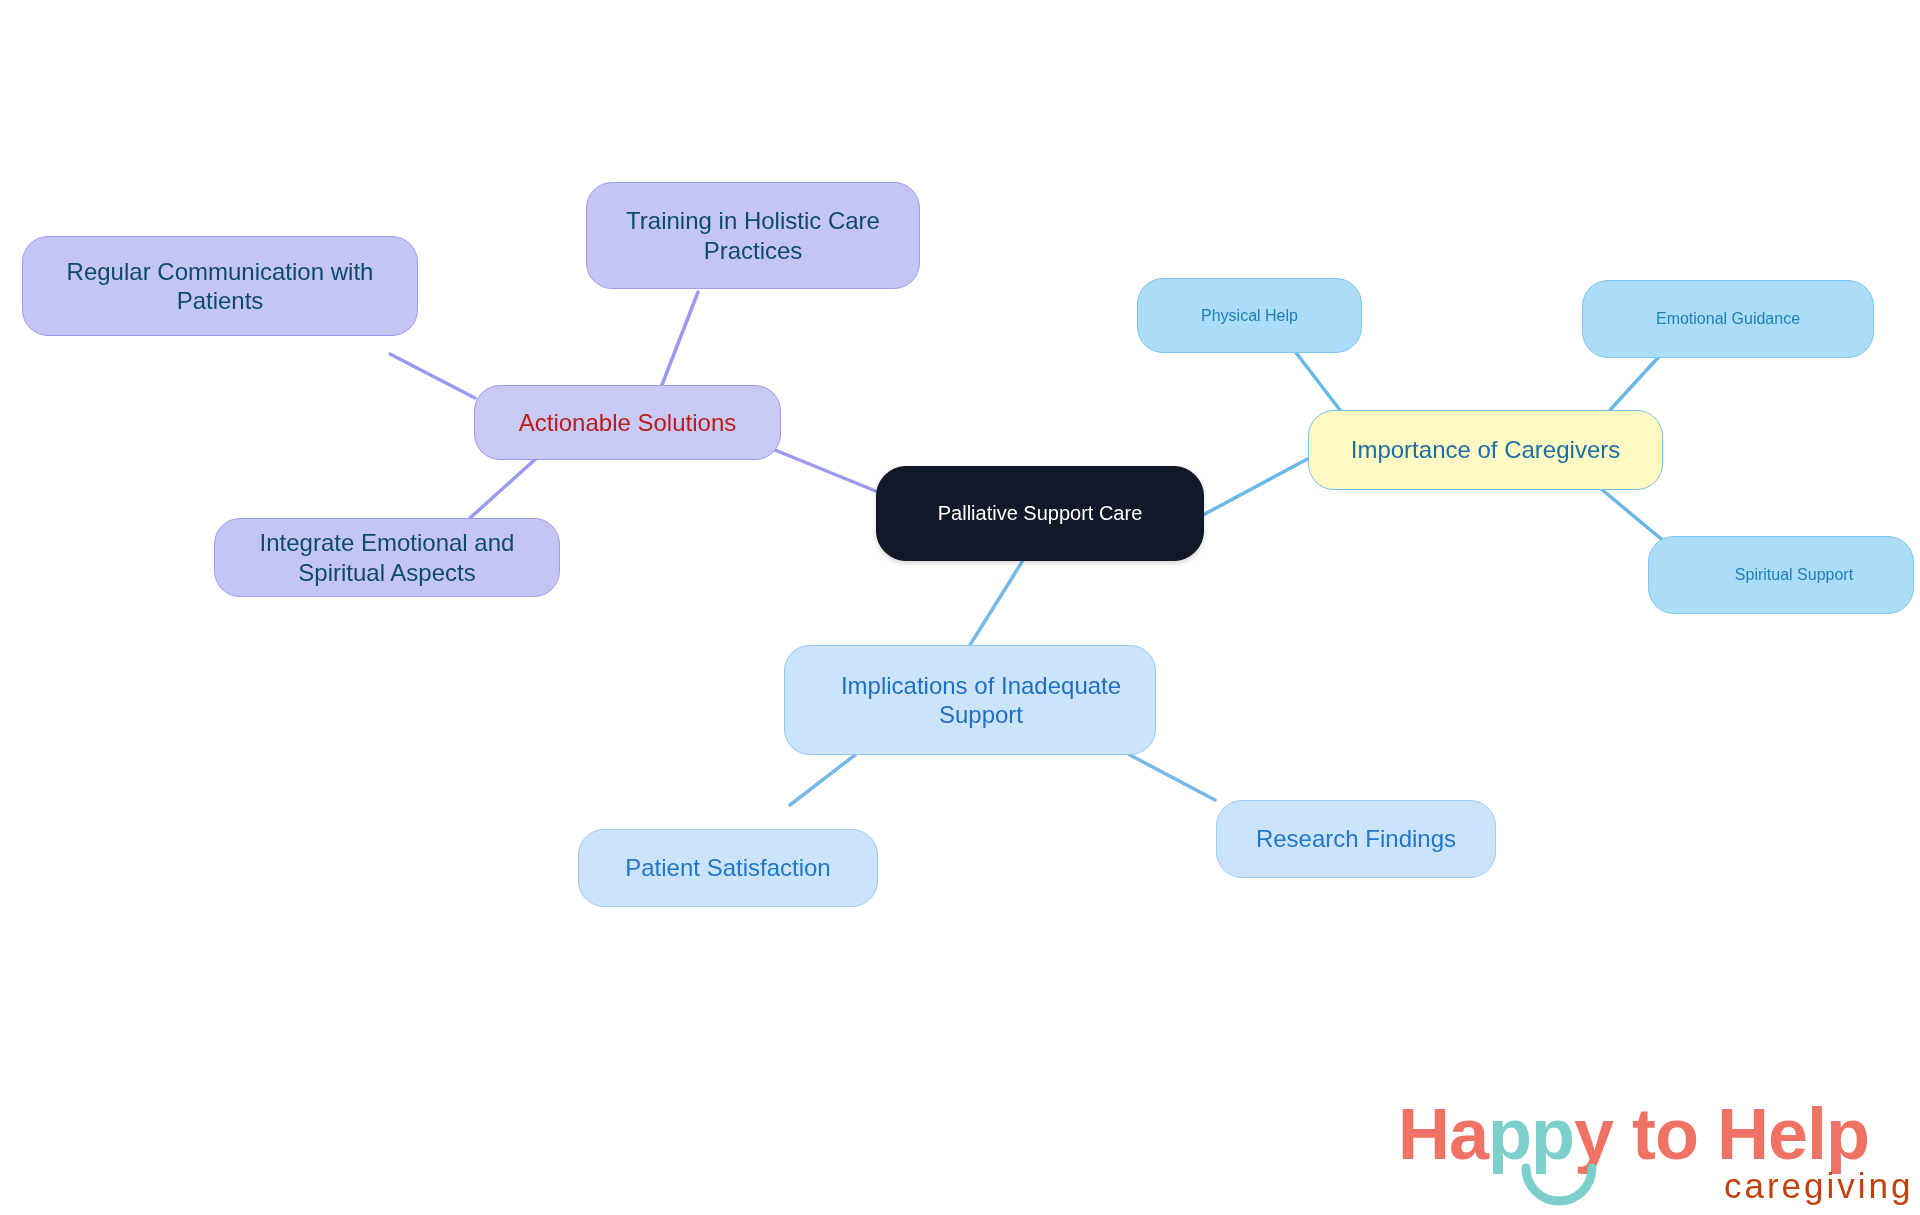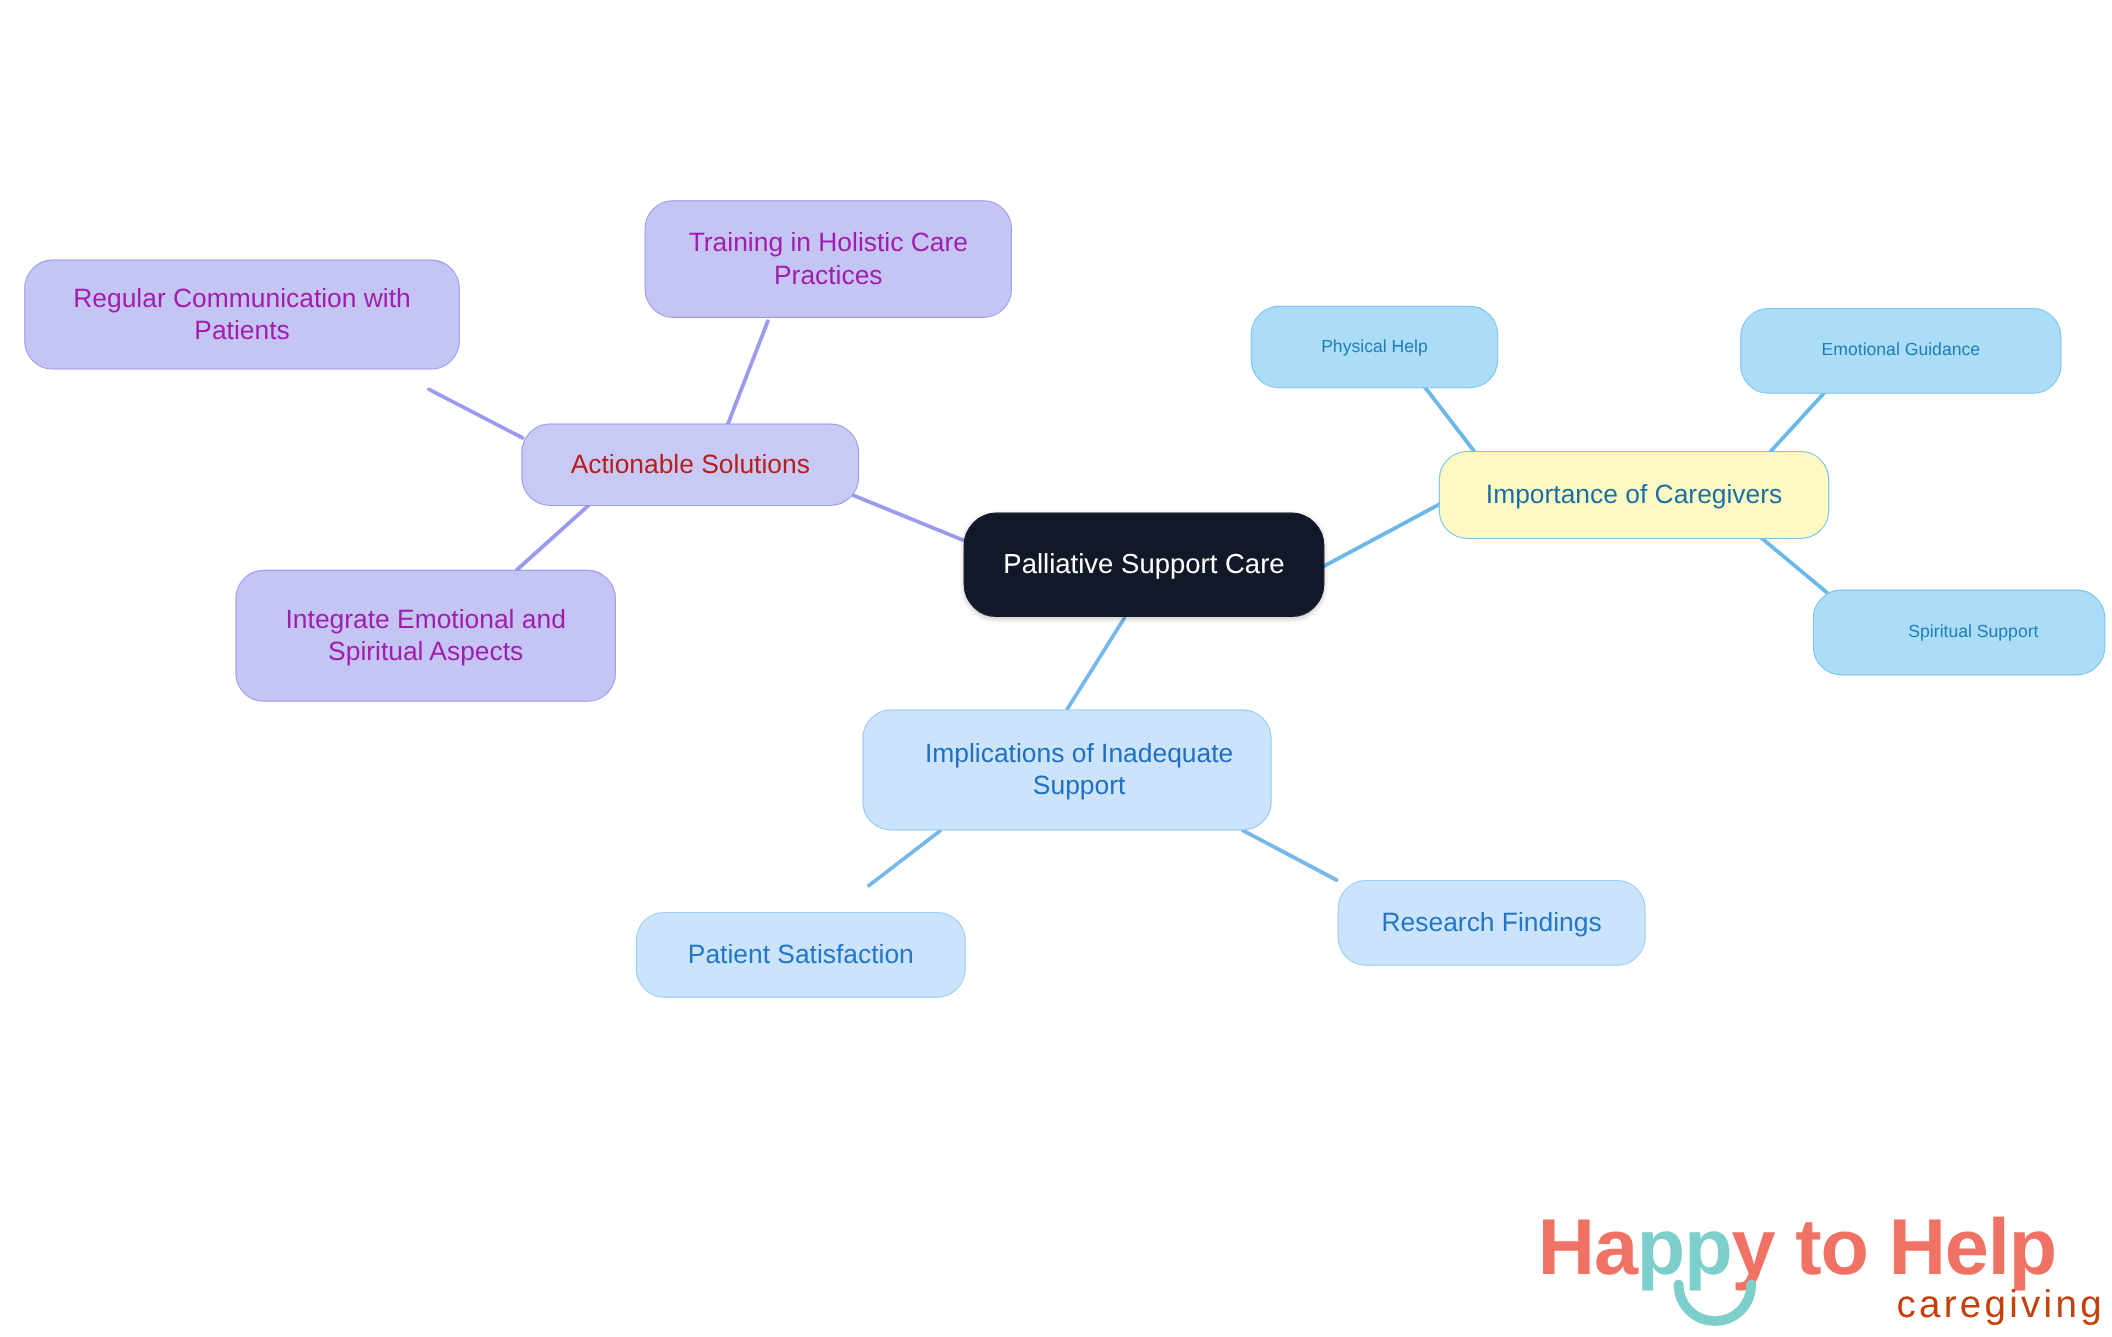--- a/index.html
+++ b/index.html
@@ -45,36 +45,36 @@
     border-width: 1.5px;
     line-height: 1.22;
     white-space: pre-line;
     padding: 6px 14px;
   }
 
   .node-root {
     background: #111827;
     border-color: #111827;
     color: #ffffff;
-    font-size: 25px;
+    font-size: 20px;
     border-radius: 30px;
     box-shadow: 0 2px 5px rgba(0,0,0,0.18);
   }
 
   .node-purple-branch {
     background: #c9c9f5;
     border-color: #9a9aee;
     color: #b91c1c;
     font-size: 24px;
   }
 
   .node-purple-leaf {
     background: #c5c5f4;
     border-color: #9d9df0;
-    color: #a21caf;
+    color: #0c4a6e;
     font-size: 24px;
   }
 
   .node-blue-branch {
     background: #fef9c3;
     border-color: #76c2ef;
     color: #1a6fa8;
     font-size: 24px;
   }
 
@@ -168,21 +168,21 @@
   </svg>
 
   <div class="node node-purple-leaf" style="left:22px; top:236px; width:396px; height:100px;">Regular Communication with
 Patients</div>
 
   <div class="node node-purple-leaf" style="left:586px; top:182px; width:334px; height:107px;">Training in Holistic Care
 Practices</div>
 
   <div class="node node-purple-branch" style="left:474px; top:385px; width:307px; height:75px;">Actionable Solutions</div>
 
-  <div class="node node-purple-leaf" style="left:214px; top:518px; width:346px; height:120px;">Integrate Emotional and
+  <div class="node node-purple-leaf" style="left:214px; top:518px; width:346px; height:79px;">Integrate Emotional and
 Spiritual Aspects</div>
 
   <div class="node node-root" style="left:876px; top:466px; width:328px; height:95px;">Palliative Support Care</div>
 
   <div class="node node-blue-leaf" style="left:1137px; top:278px; width:225px; height:75px;">Physical Help</div>
 
   <div class="node node-blue-leaf" style="left:1582px; top:280px; width:292px; height:78px;">Emotional Guidance</div>
 
   <div class="node node-blue-branch" style="left:1308px; top:410px; width:355px; height:80px;">Importance of Caregivers</div>
 

